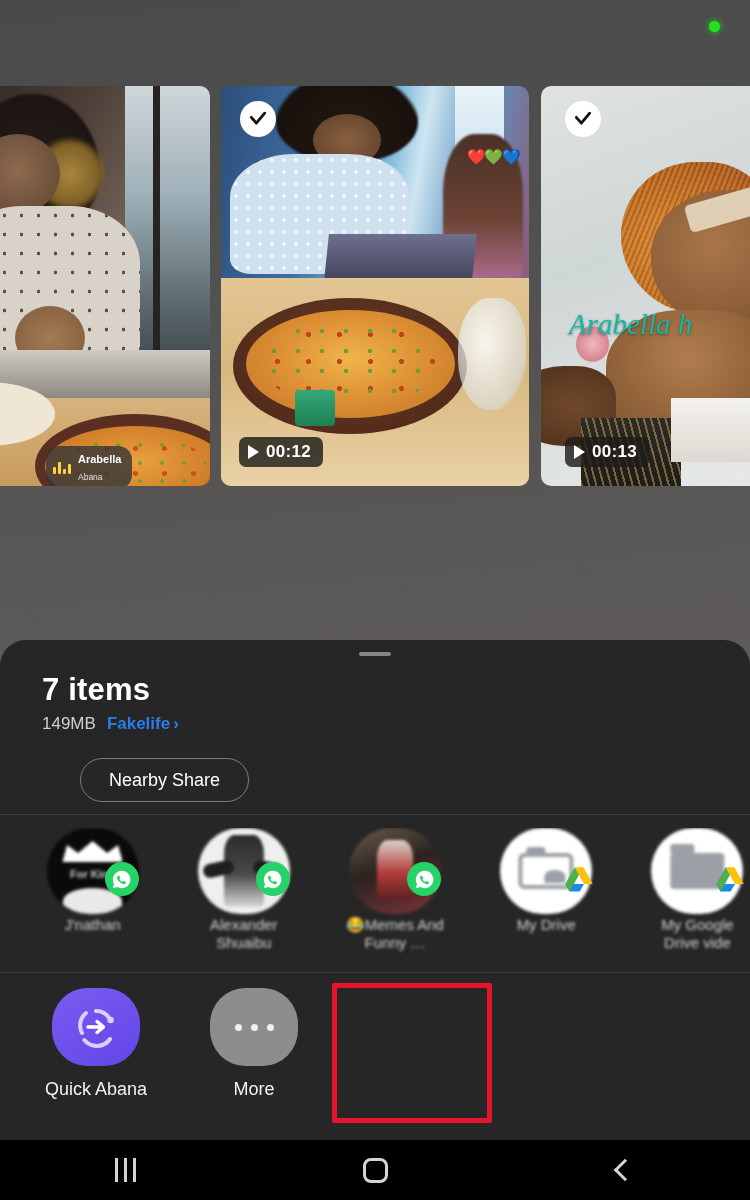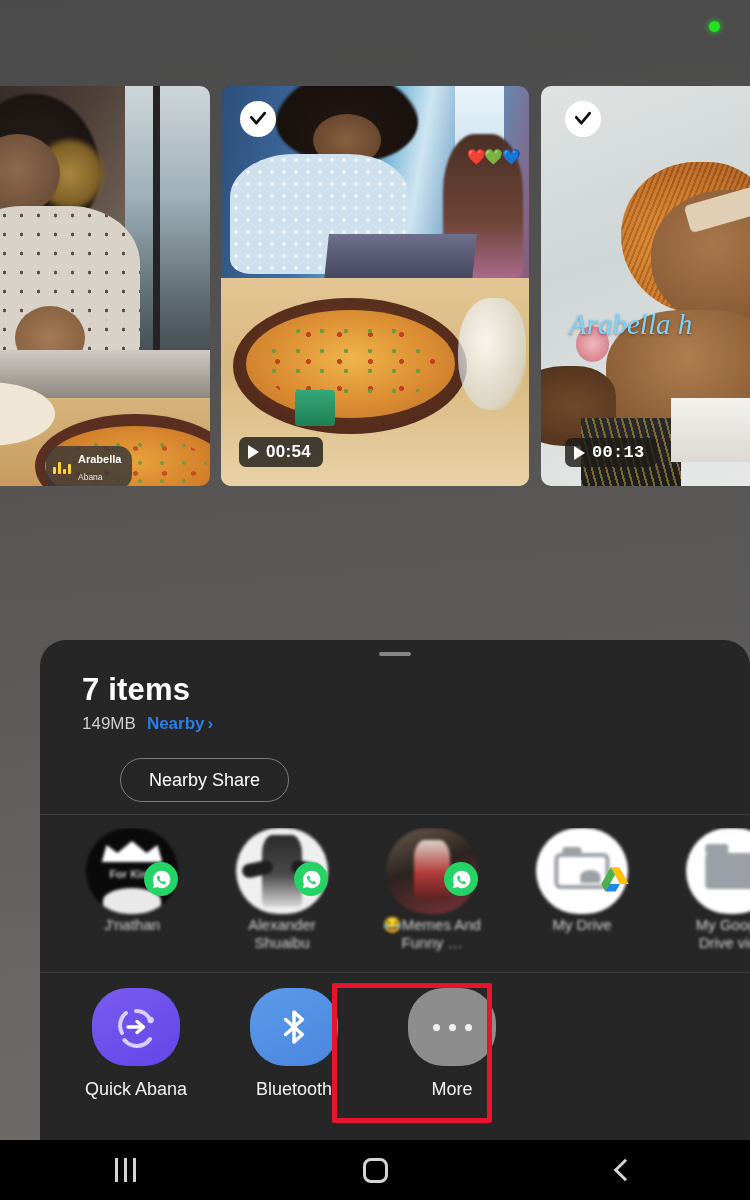--- a/index.html
+++ b/index.html
@@ -151,21 +151,21 @@
     border-radius:50%; }
   .sc3 .base { position:absolute; left:16%; bottom:0; width:40%; height:17%;
     background:linear-gradient(180deg,#2b2b2b 0%,#1d1d1d 100%); }
   .sc3 .base:after { content:""; position:absolute; inset:0;
     background-image:repeating-linear-gradient(75deg,rgba(200,160,60,.55) 0 2px,transparent 2px 7px); }
   .sc3 .shelf { position:absolute; right:0; bottom:6%; width:48%; height:16%;
     background:linear-gradient(180deg,#f4f2ee 0%,#ddd9d2 100%); }
   .ovl-text {
     position:absolute; left:28px; top:222px;
     font-family:"Liberation Serif", serif; font-style:italic;
-    font-size:29px; color:#7dd3fc; white-space:nowrap;
+    font-size:29px; color:#14b8a6; white-space:nowrap;
     text-shadow:0 1px 3px rgba(0,0,0,.45);
   }
 
   
   .check {
     position:absolute; width:36px; height:36px; border-radius:50%;
     background:#fff; display:flex; align-items:center; justify-content:center;
   }
   .check svg { width:20px; height:20px; }
   .dur-badge {
@@ -175,21 +175,21 @@
   }
   .dur-badge .play {
     width:0;height:0;border-left:11px solid #fff;
     border-top:7px solid transparent;border-bottom:7px solid transparent;
   }
   .dur-badge .t { color:#fff; font-size:17px; font-weight:600; letter-spacing:.3px; }
 
   
   .sheet {
     position:absolute; left:0; right:0; bottom:60px; top:640px;
-    background:#262626; border-radius:26px 26px 0 0;margin-left:40px;
+    background:#262626; border-radius:26px 26px 0 0;
   }
   .grabber {
     position:absolute; left:50%; top:12px; transform:translateX(-50%);
     width:32px; height:4px; border-radius:2px; background:#868686;
   }
   .sheet-head { padding:32px 0 0 42px; }
   .item-count { color:#fff; font-size:31px; font-weight:700; letter-spacing:.2px; }
   .meta-row { display:flex; align-items:center; gap:11px; margin-top:6px; }
   .size { color:#cfcfcf; font-size:17px; }
   .options-link {
@@ -352,21 +352,21 @@
           <div class="bag"></div>
       </div>
       <div class="hearts">❤️💚💙</div>
       <div class="check" style="left:19px; top:15px;">
         <svg viewBox="0 0 24 24" fill="none" stroke="#111" stroke-width="3.4" stroke-linecap="round" stroke-linejoin="round">
             <path d="M4 10l6 7 10-12"></path>
           </svg>
       </div>
       <div class="dur-badge" style="left:18px; bottom:19px;">
         <span class="play"></span>
-        <span class="t">00:54</span>
+        <span class="t">00:12</span>
       </div>
     </div>
 
     <div class="thumb t3">
       <div class="img sc3">
         <div class="wig"></div>
           <div class="wigtext"></div>
           <div class="head"></div>
         <div class="band"></div>
           <div class="torso"></div>
@@ -374,36 +374,36 @@
           <div class="hand"></div>
         <div class="base"></div>
           <div class="shelf"></div>
       </div>
       <div class="ovl-text">Arabella h</div>
       <div class="check" style="left:24px; top:15px;">
         <svg viewBox="0 0 24 24" fill="none" stroke="#111" stroke-width="3.4" stroke-linecap="round" stroke-linejoin="round">
             <path d="M4 10l6 7 10-12"></path>
           </svg>
       </div>
-      <div class="dur-badge" style="left:24px; bottom:19px;font-family:Liberation Mono, monospace;">
+      <div class="dur-badge" style="left:24px; bottom:19px;">
         <span class="play"></span>
         <span class="t">00:13</span>
       </div>
     </div>
   </div>
 
   <div class="sheet">
     <div class="grabber"></div>
 
     <div class="sheet-head">
       <div class="item-count">7 items</div>
       <div class="meta-row">
         <span class="size">149MB</span>
         <span class="options-link">
-          <span>Nearby</span>
+          <span>Fakelife</span>
           <span class="chev">›</span>
         </span>
       </div>
       <button class="nearby-btn">Nearby Share</button>
     </div>
 
     <div class="divider d1"></div>
 
     <div class="contacts">
 
@@ -492,28 +492,20 @@
         <div class="app-ic ic-quick">
           <svg viewBox="0 0 48 48" width="48" height="48" fill="none">
             <path d="M24 8a16 16 0 0113.8 8M38 36a16 16 0 01-25.6 1M10 30a16 16 0 014-20" stroke="#d9cffb" stroke-width="4" stroke-linecap="round"></path>
             <circle cx="38.6" cy="17" r="3.2" fill="#d9cffb"></circle>
             <path d="M16 24h14M25 18.5l6.5 5.5-6.5 5.5" stroke="#fff" stroke-width="3.4" stroke-linecap="round" stroke-linejoin="round"></path>
           </svg>
         </div>
         <div class="app-name">Quick Abana</div>
       </div>
 
-      <div class="app">
-        <div class="app-ic ic-bt">
-          <svg viewBox="0 0 24 24" width="40" height="40" fill="none" stroke="#fff" stroke-width="2.1" stroke-linecap="round" stroke-linejoin="round">
-            <path d="M7 7.5l10 9L12 21V3l5 4.5-10 9"></path>
-          </svg>
-        </div>
-        <div class="app-name">Bluetooth</div>
-      </div>
 
       <div class="app">
         <div class="app-ic ic-more">
           <span class="dots3">
               <i></i>
               <i></i>
               <i></i>
             </span>
         </div>
         <div class="app-name">More</div>

